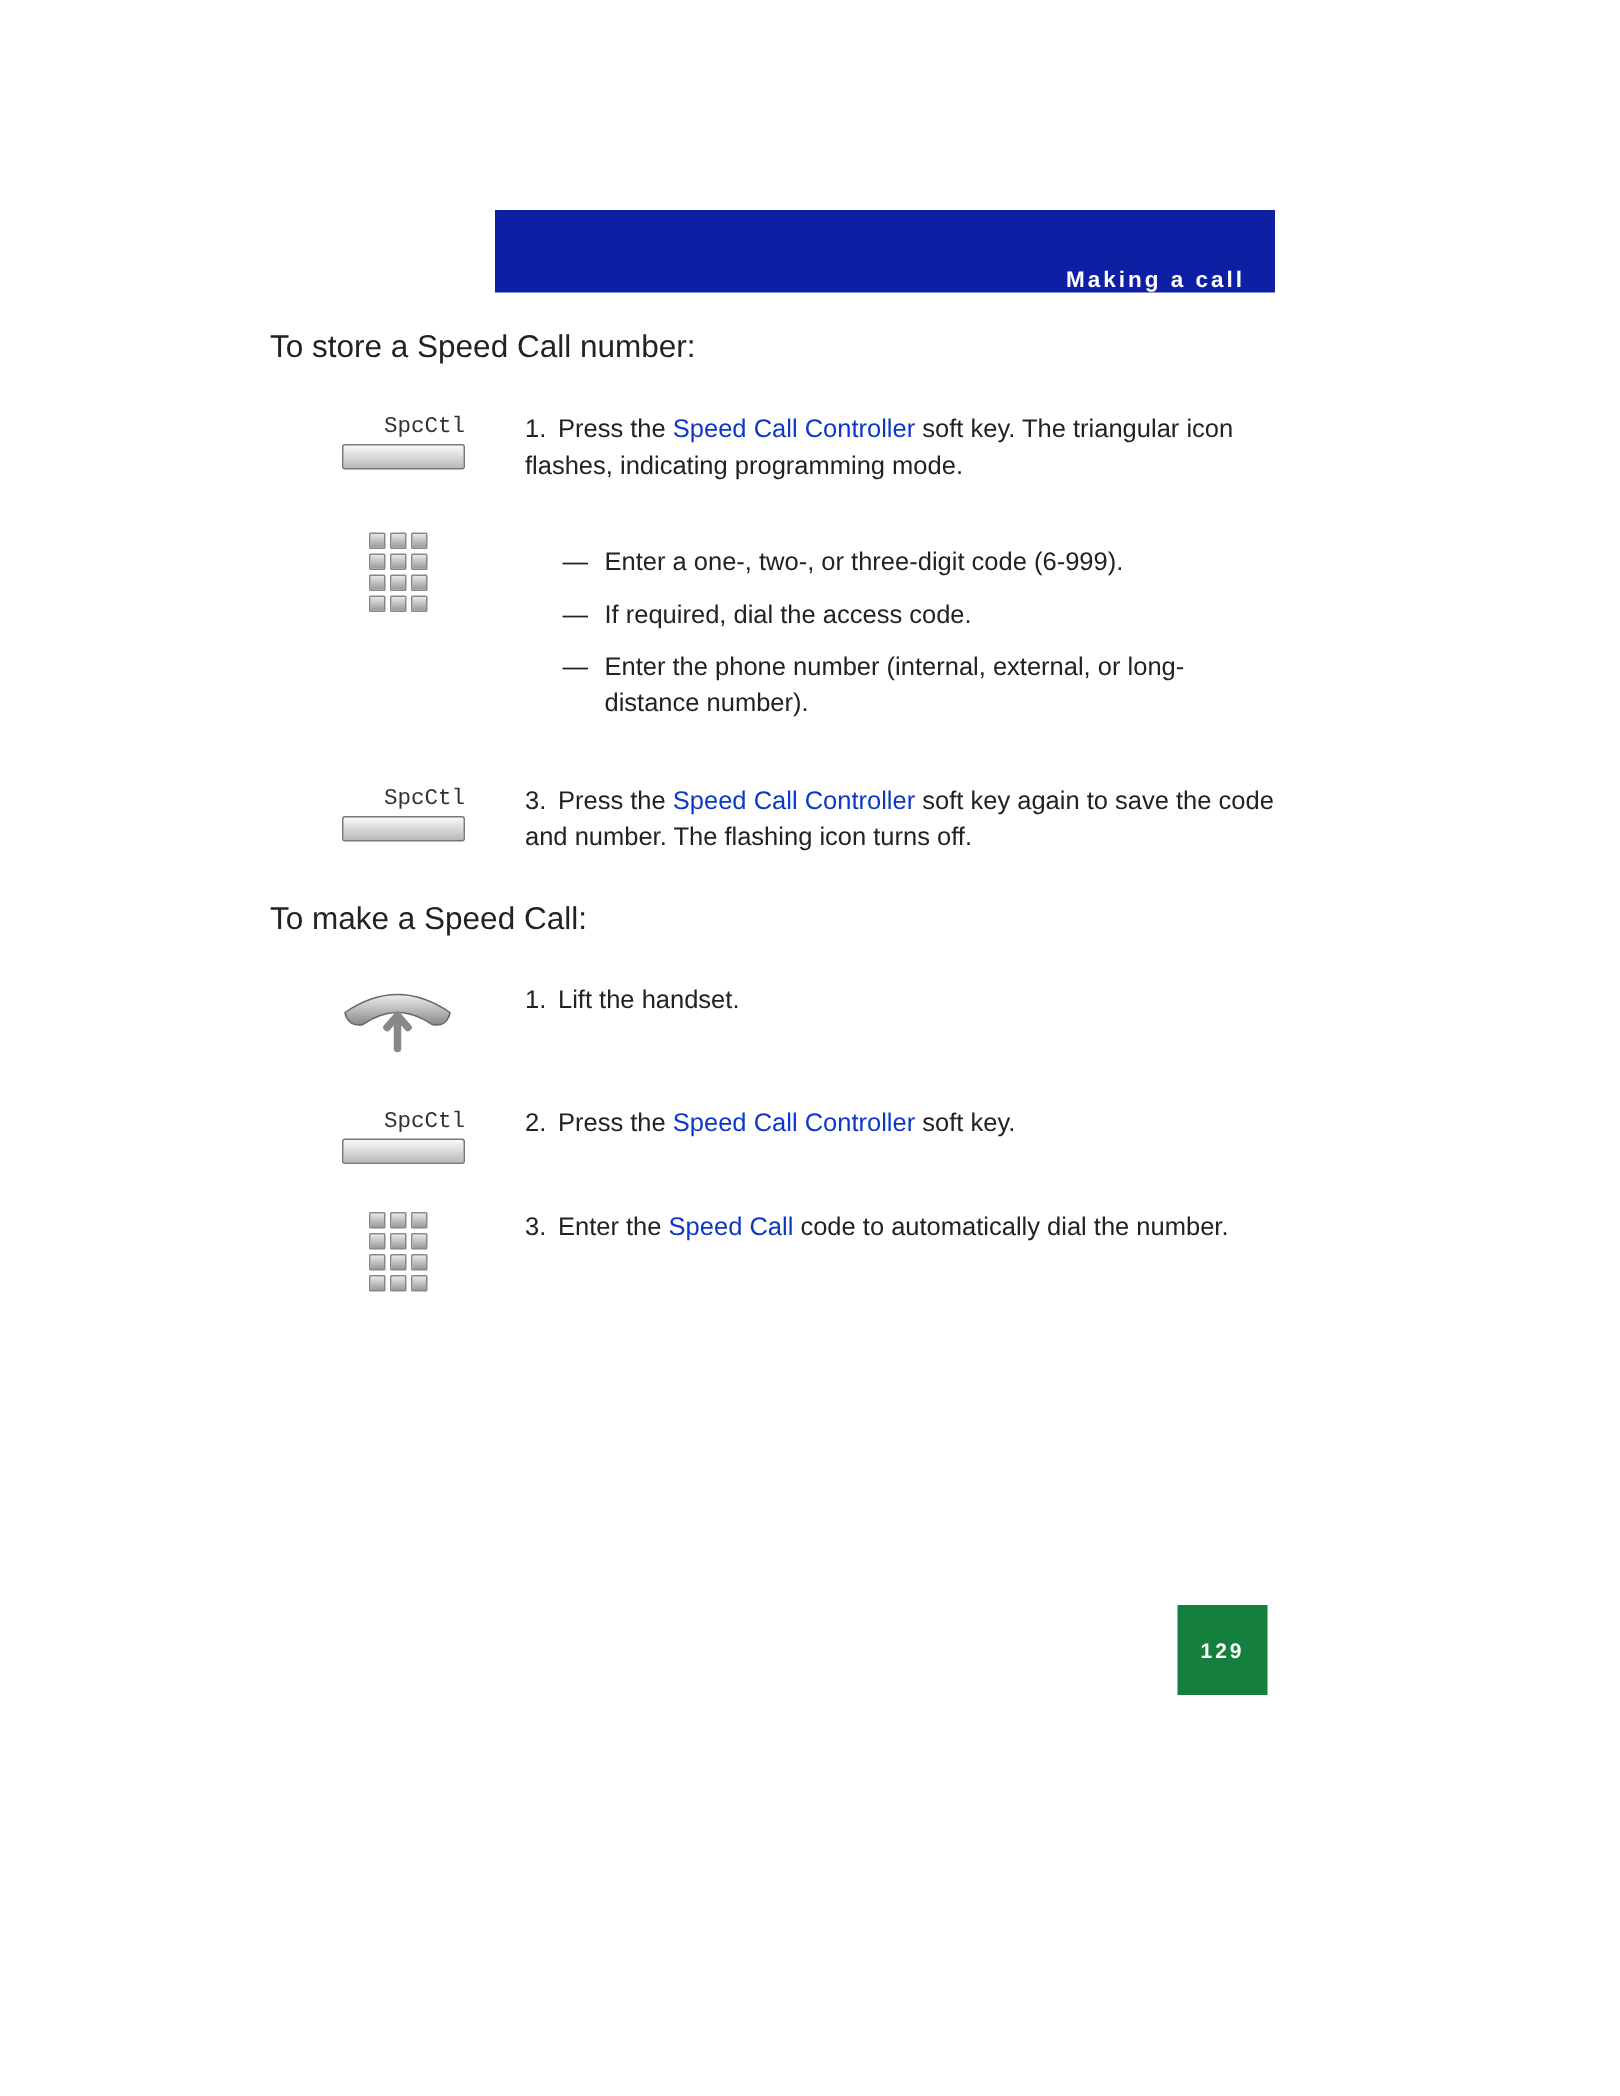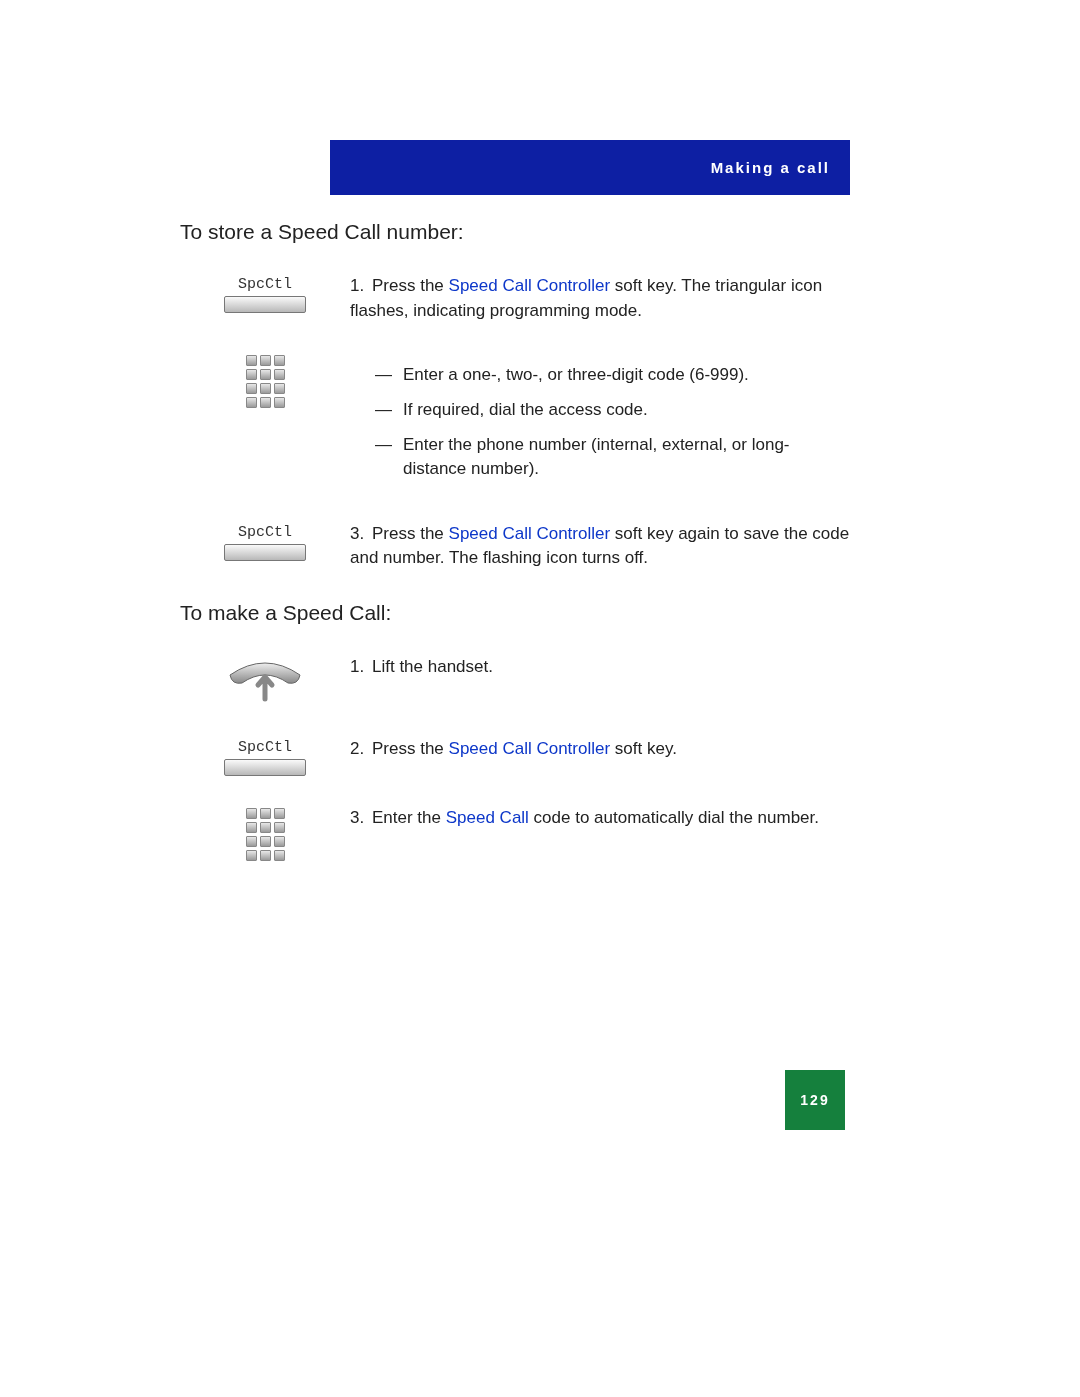--- a/index.html
+++ b/index.html
@@ -22,21 +22,21 @@
     top: 140px;
     left: 330px;
     width: 520px;
     height: 55px;
     background: #0d1fa3;
     color: #fff;
     font-weight: bold;
     font-size: 15px;
     letter-spacing: 2px;
     display: flex;
-    align-items: center;
+    align-items: flex-end;
     justify-content: flex-end;
     padding-right: 20px;
     box-sizing: border-box;
   }
   .content {
     position: absolute;
     top: 220px;
     left: 180px;
     width: 670px;
   }
@@ -78,21 +78,21 @@
     padding-left: 25px;
   }
   .dash {
     width: 28px;
     flex-shrink: 0;
   }
   
   .softkey {
     display: flex;
     flex-direction: column;
-    align-items: center;
+    align-items: flex-end;
     width: 90px;
   }
   .softkey-label {
     font-family: "Courier New", monospace;
     font-size: 15px;
     margin-bottom: 3px;
     color: #333;
   }
   .softkey-btn {
     width: 80px;

